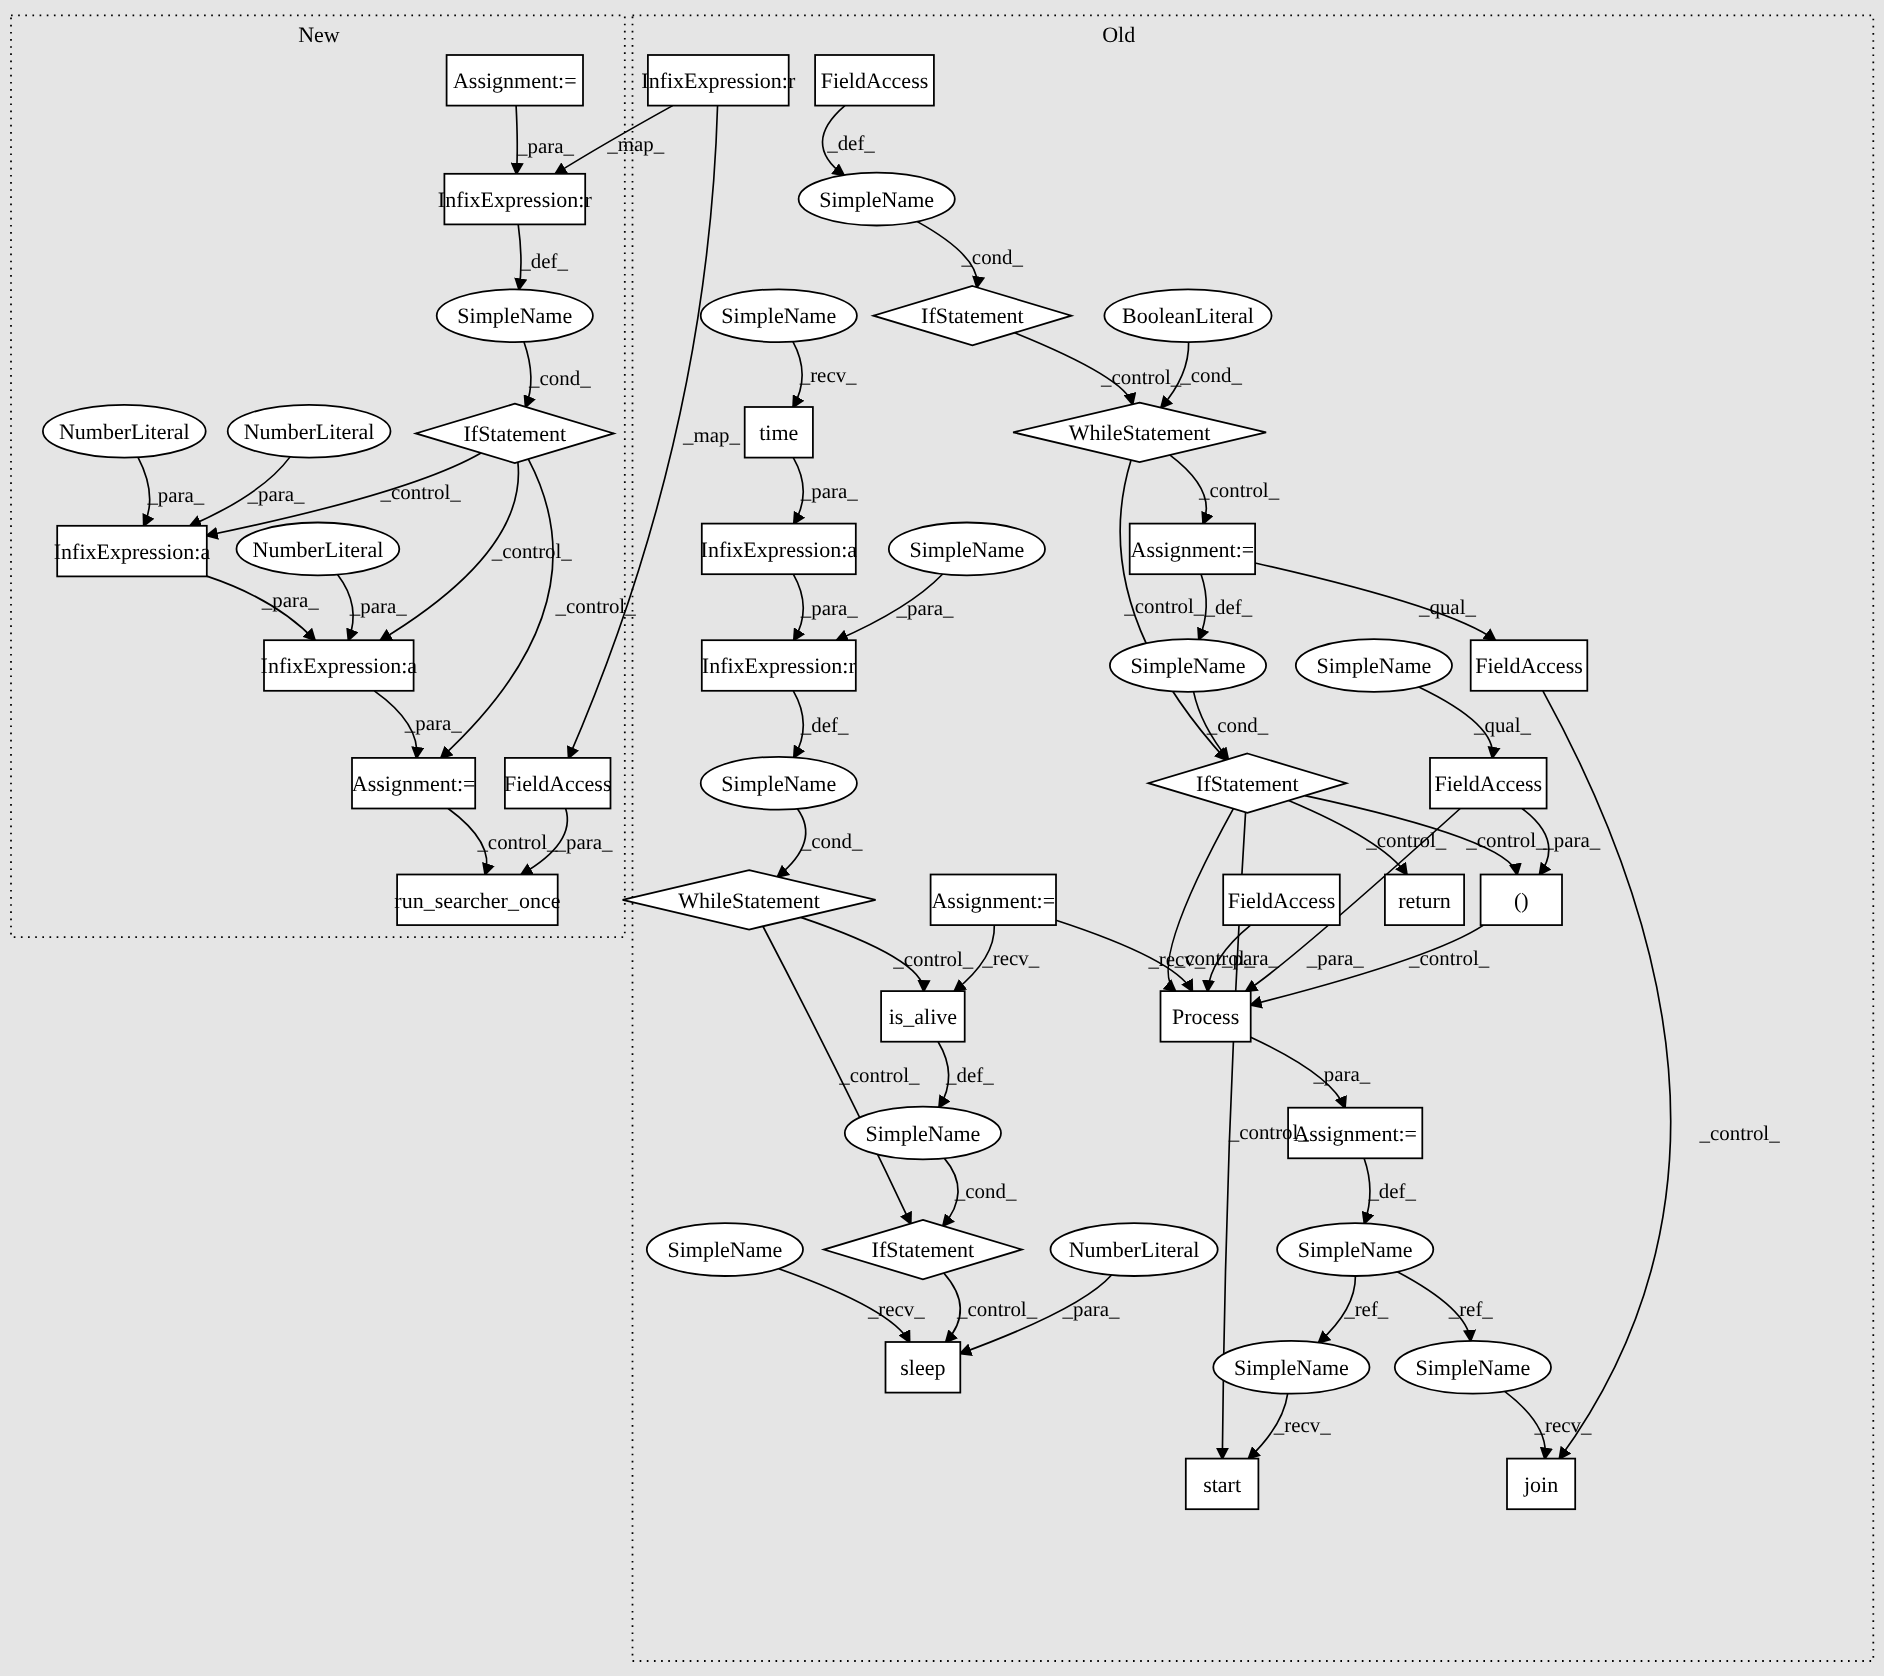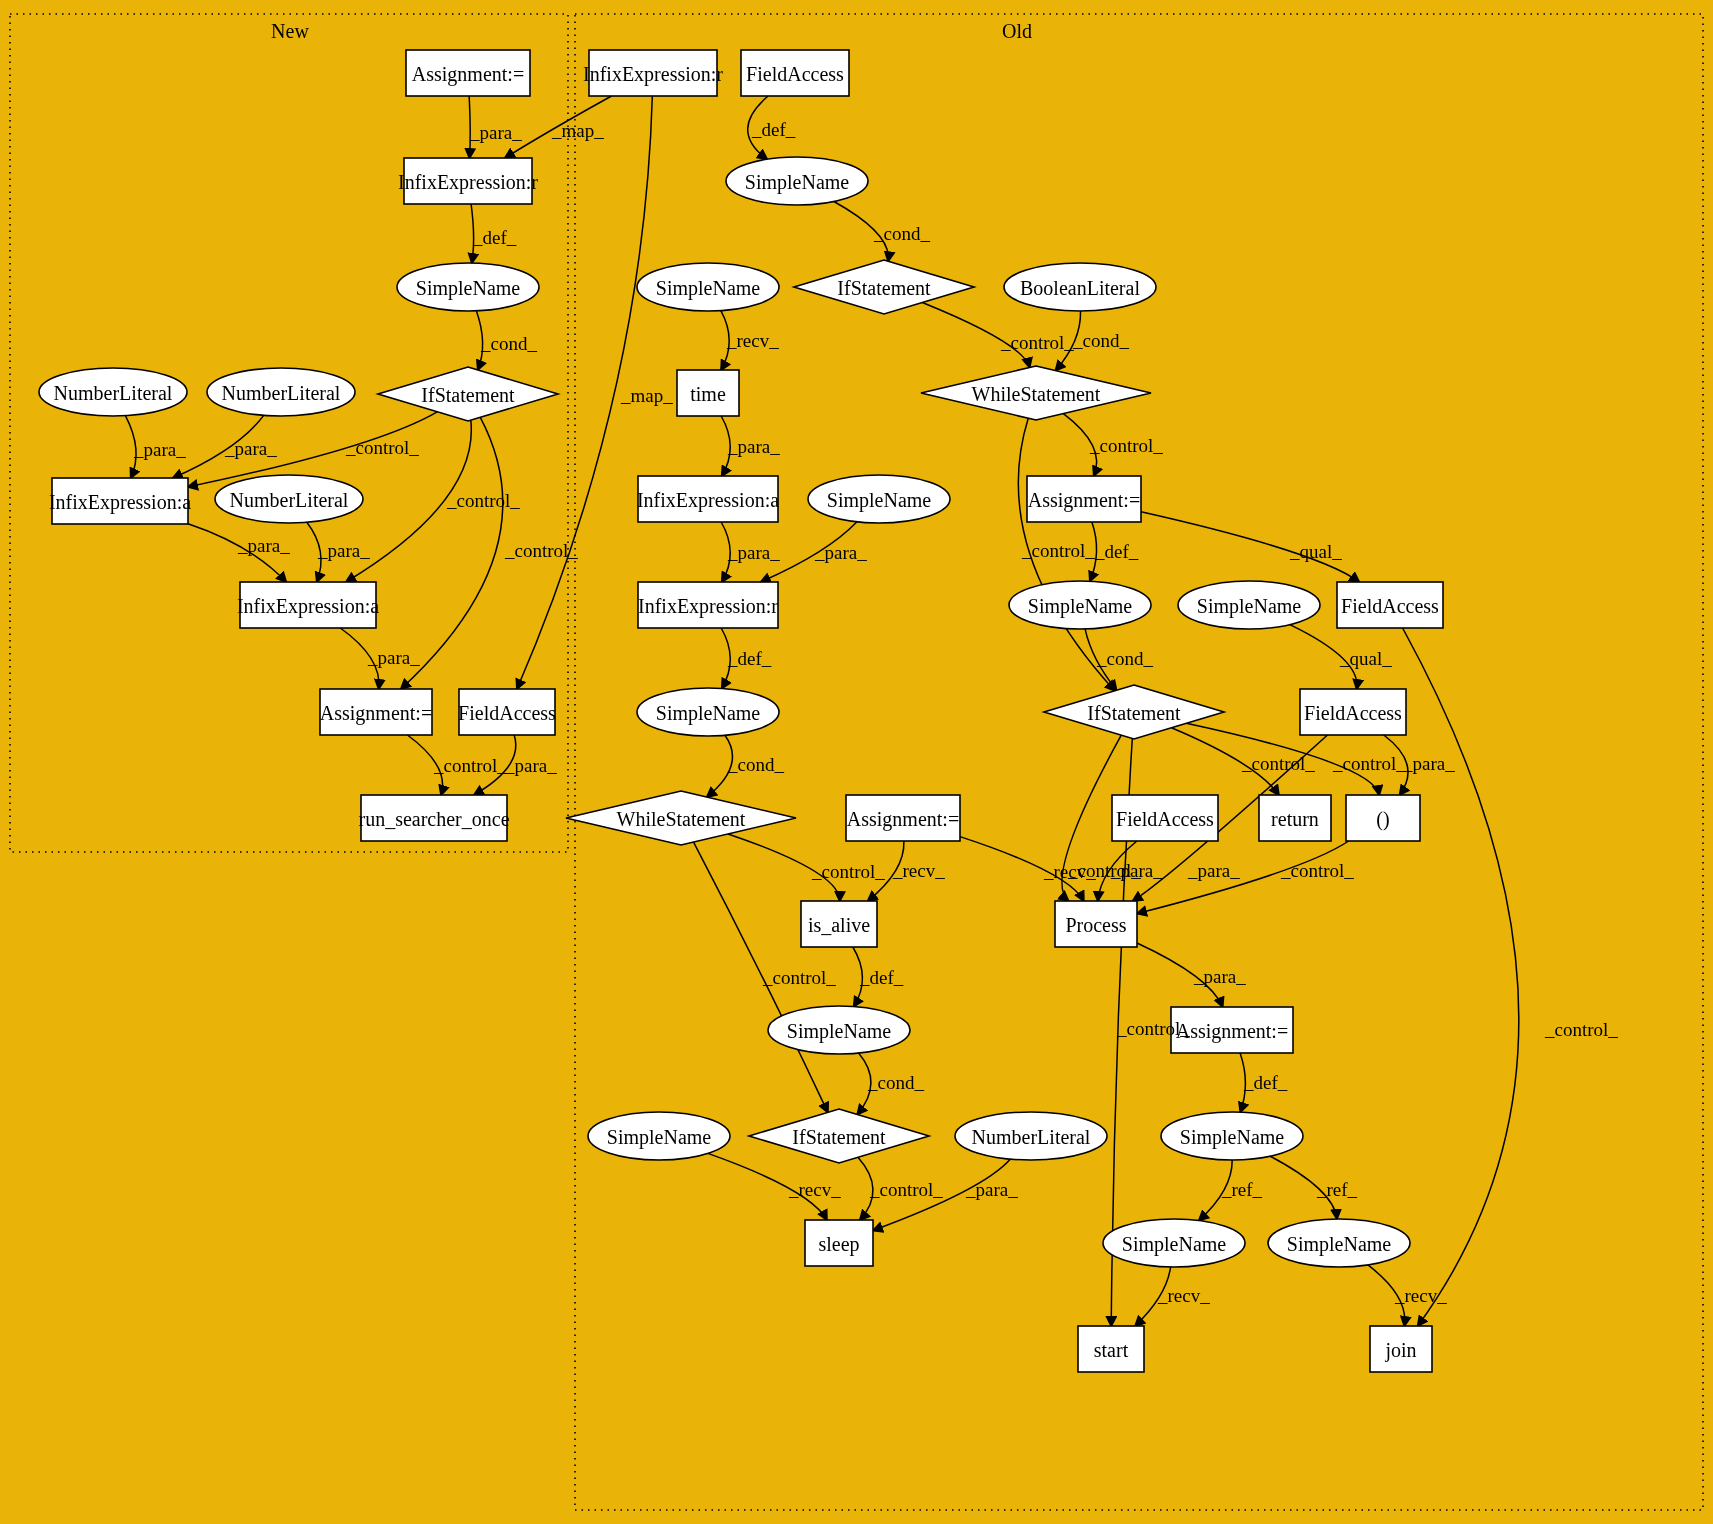--- a/index.html
+++ b/index.html
@@ -1,17 +1,17 @@
 <!DOCTYPE html>
 <html><head>
 <meta charset="utf-8">
 <style>
   html,body{margin:0;padding:0;background:#ffffff;}
   body{font-family:"Liberation Serif", serif;}
-  #canvas{position:relative;width:1713px;height:1524px;overflow:hidden;background:#eab308;}
+  #canvas{position:relative;width:1713px;height:1524px;overflow:hidden;background:#e5e5e5;}
   svg#graph{position:absolute;left:0;top:0;width:1713px;height:1524px;}
   .cluster-rect{fill:none;stroke:#000;stroke-width:1.6px;stroke-dasharray:1.5,5;}
   .node-shape{fill:#ffffff;stroke:#000000;stroke-width:1.6px;}
   .edge-path{fill:none;stroke:#000000;stroke-width:1.5px;}
   .edge-label{font-family:"Liberation Serif", serif;font-size:19px;fill:#000;}
   .node-label{font-family:"Liberation Serif", serif;font-size:20px;fill:#000;text-anchor:middle;dominant-baseline:central;}
   .cluster-label{font-family:"Liberation Serif", serif;font-size:20px;fill:#000;text-anchor:middle;}
 </style>
 </head>
 <body>

